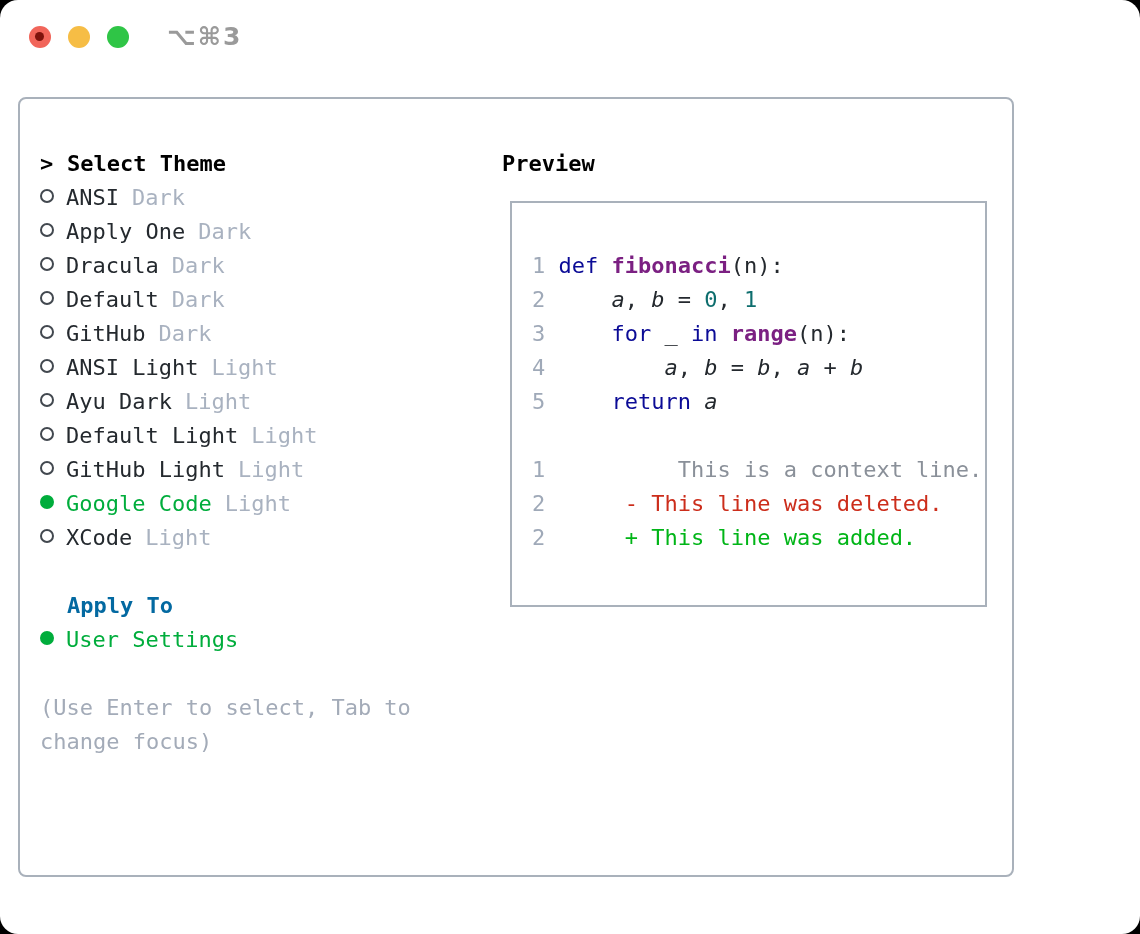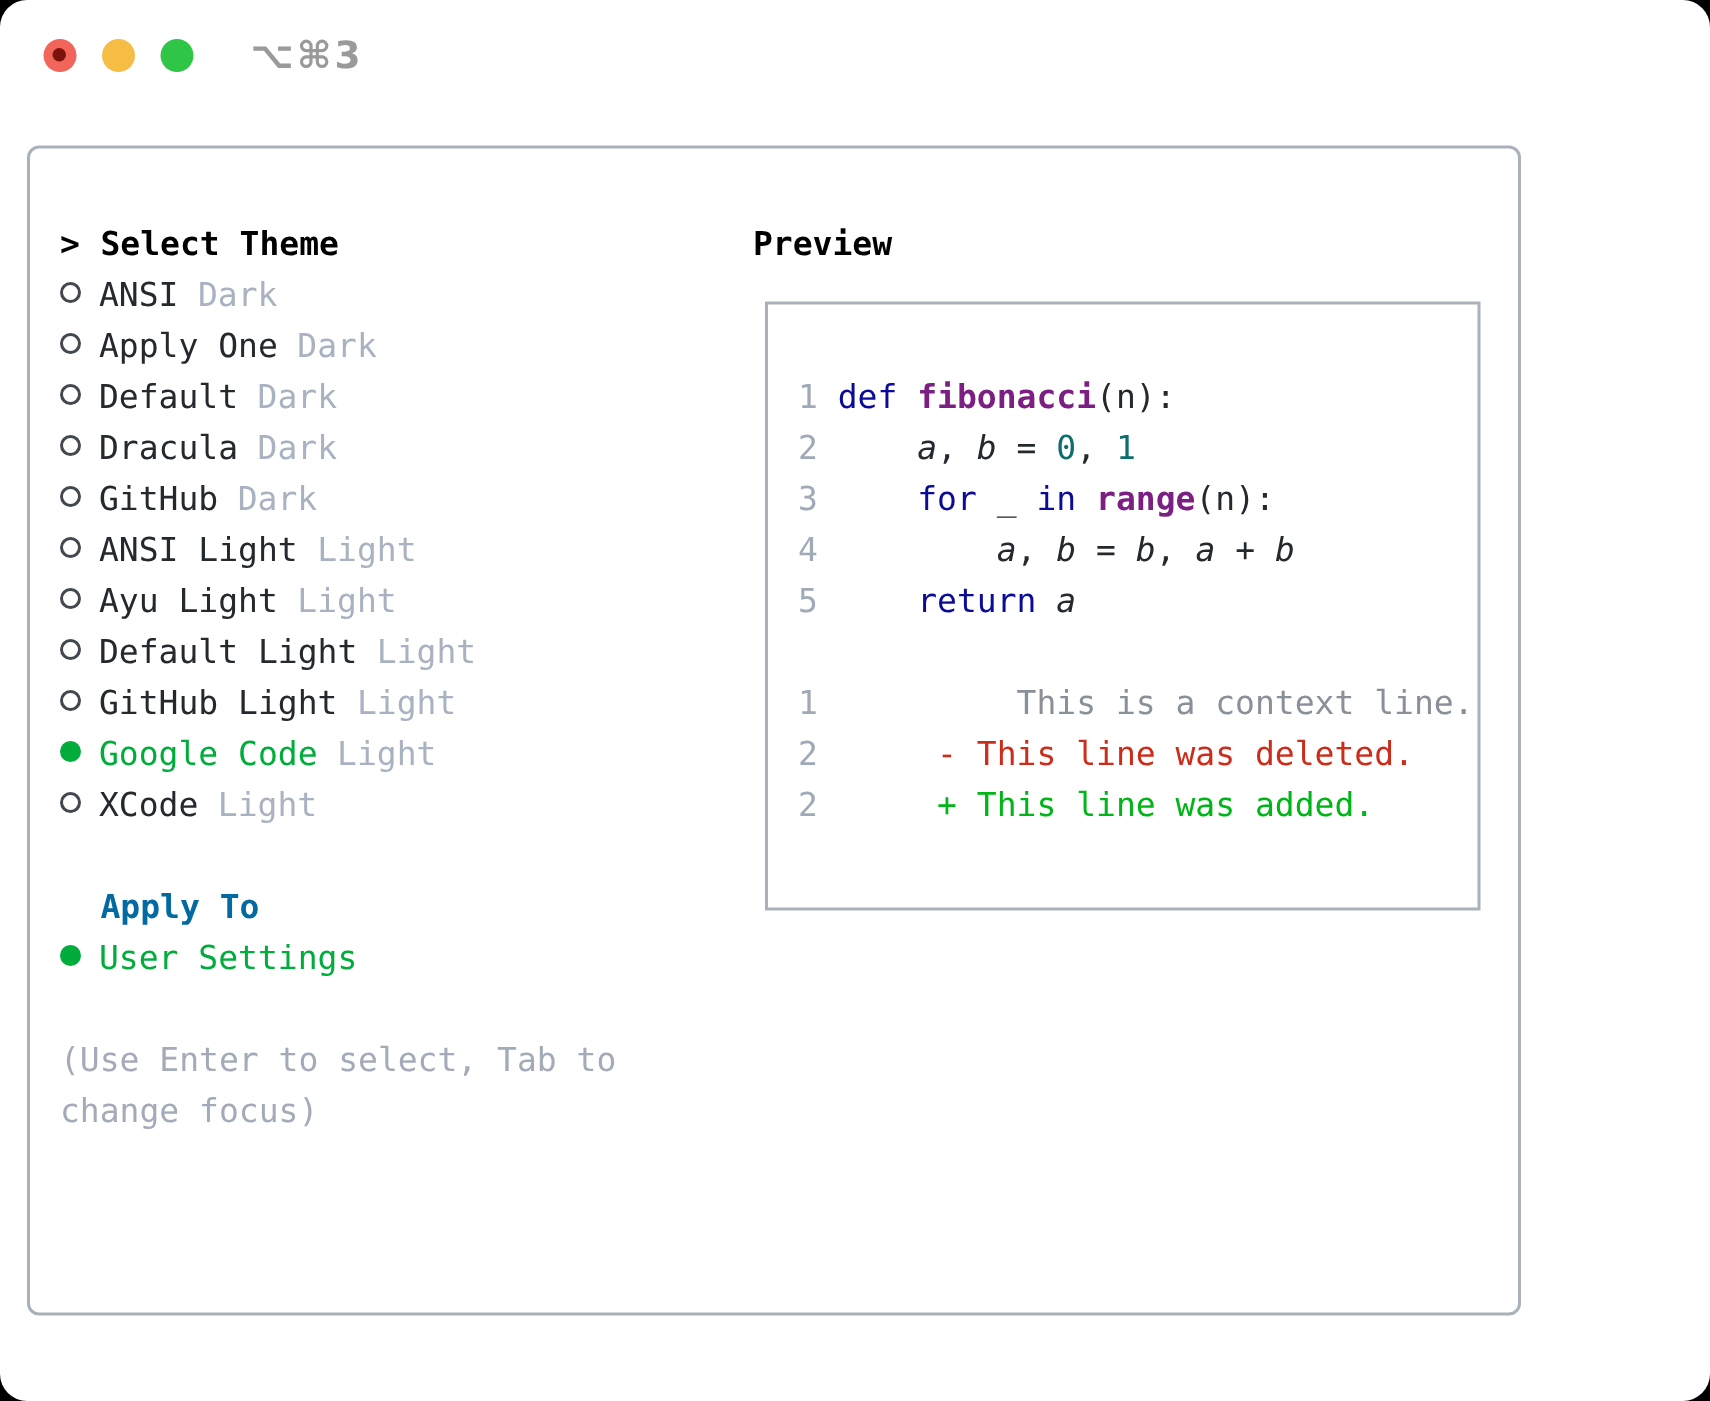--- a/index.html
+++ b/index.html
@@ -84,25 +84,25 @@
   <div class="panel">
 
     <div class="left-col">
       <div class="row">
         <span class="arrow">&gt;</span><span class="hdr-label">Select Theme</span>
       </div>
 
       <div id="theme-list">
           <div class="row"><span class="radio"></span><span class="theme-name">ANSI</span><span class="variant">Dark</span></div>
           <div class="row"><span class="radio"></span><span class="theme-name">Apply One</span><span class="variant">Dark</span></div>
+          <div class="row"><span class="radio"></span><span class="theme-name">Dracula</span><span class="variant">Dark</span></div>
           <div class="row"><span class="radio"></span><span class="theme-name">Default</span><span class="variant">Dark</span></div>
-          <div class="row"><span class="radio"></span><span class="theme-name">Dracula</span><span class="variant">Dark</span></div>
           <div class="row"><span class="radio"></span><span class="theme-name">GitHub</span><span class="variant">Dark</span></div>
           <div class="row"><span class="radio"></span><span class="theme-name">ANSI Light</span><span class="variant">Light</span></div>
-          <div class="row"><span class="radio"></span><span class="theme-name">Ayu Light</span><span class="variant">Light</span></div>
+          <div class="row"><span class="radio"></span><span class="theme-name">Ayu Dark</span><span class="variant">Light</span></div>
           <div class="row"><span class="radio"></span><span class="theme-name">Default Light</span><span class="variant">Light</span></div>
           <div class="row"><span class="radio"></span><span class="theme-name">GitHub Light</span><span class="variant">Light</span></div>
           <div class="row"><span class="radio sel"></span><span class="theme-name sel">Google Code</span><span class="variant">Light</span></div>
           <div class="row"><span class="radio"></span><span class="theme-name">XCode</span><span class="variant">Light</span></div>
         </div>
 
       <div class="spacer"></div>
 
       <div class="row apply-hdr">Apply To</div>
 

